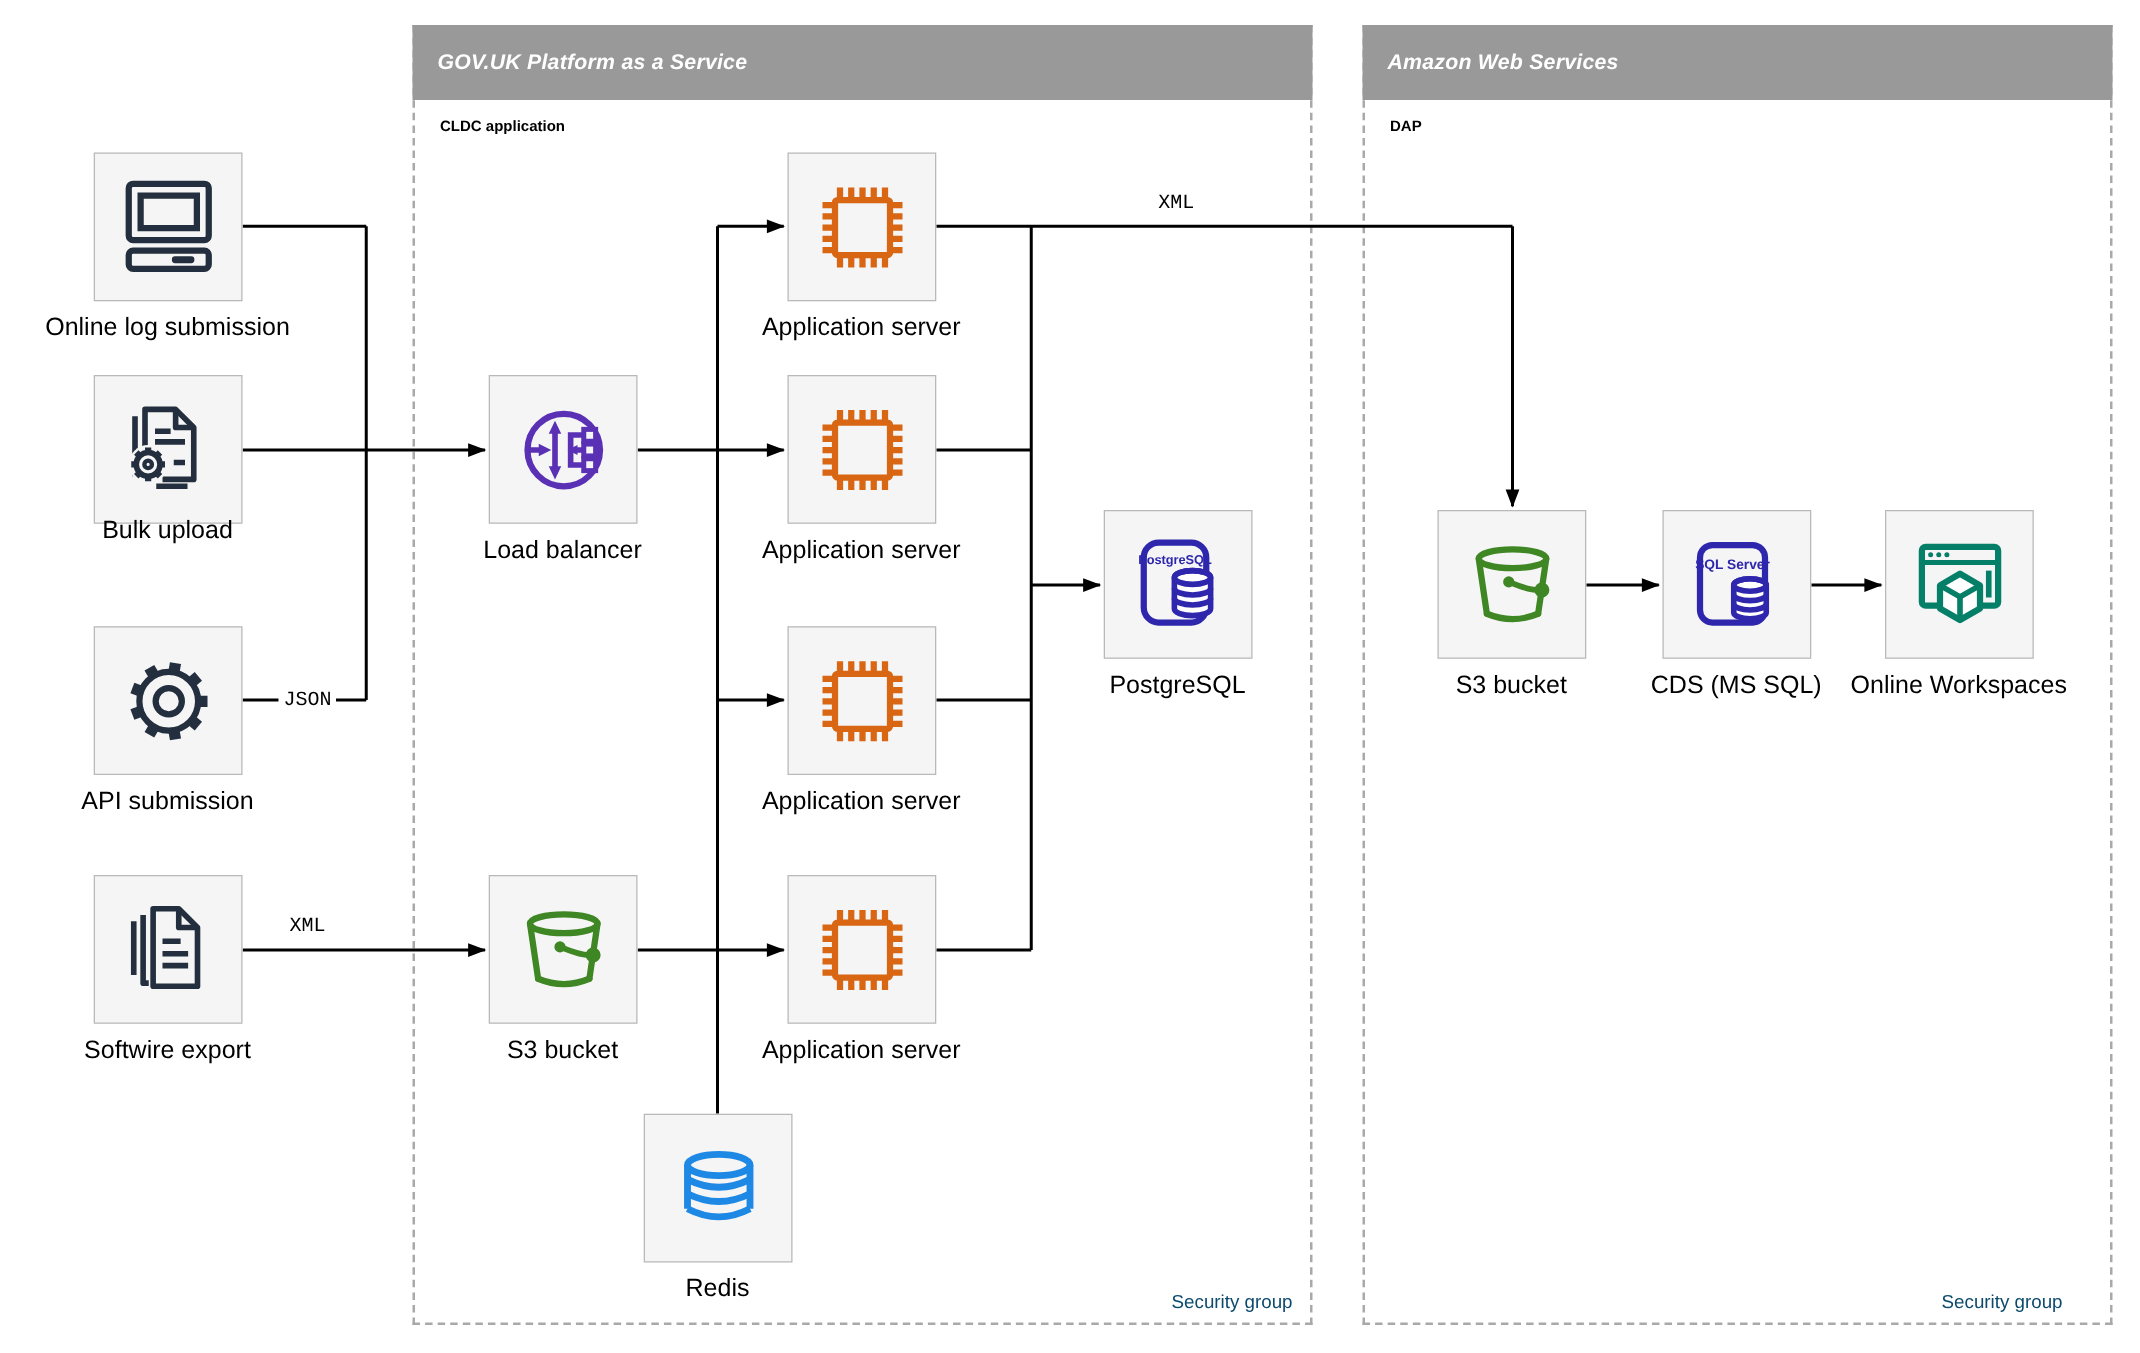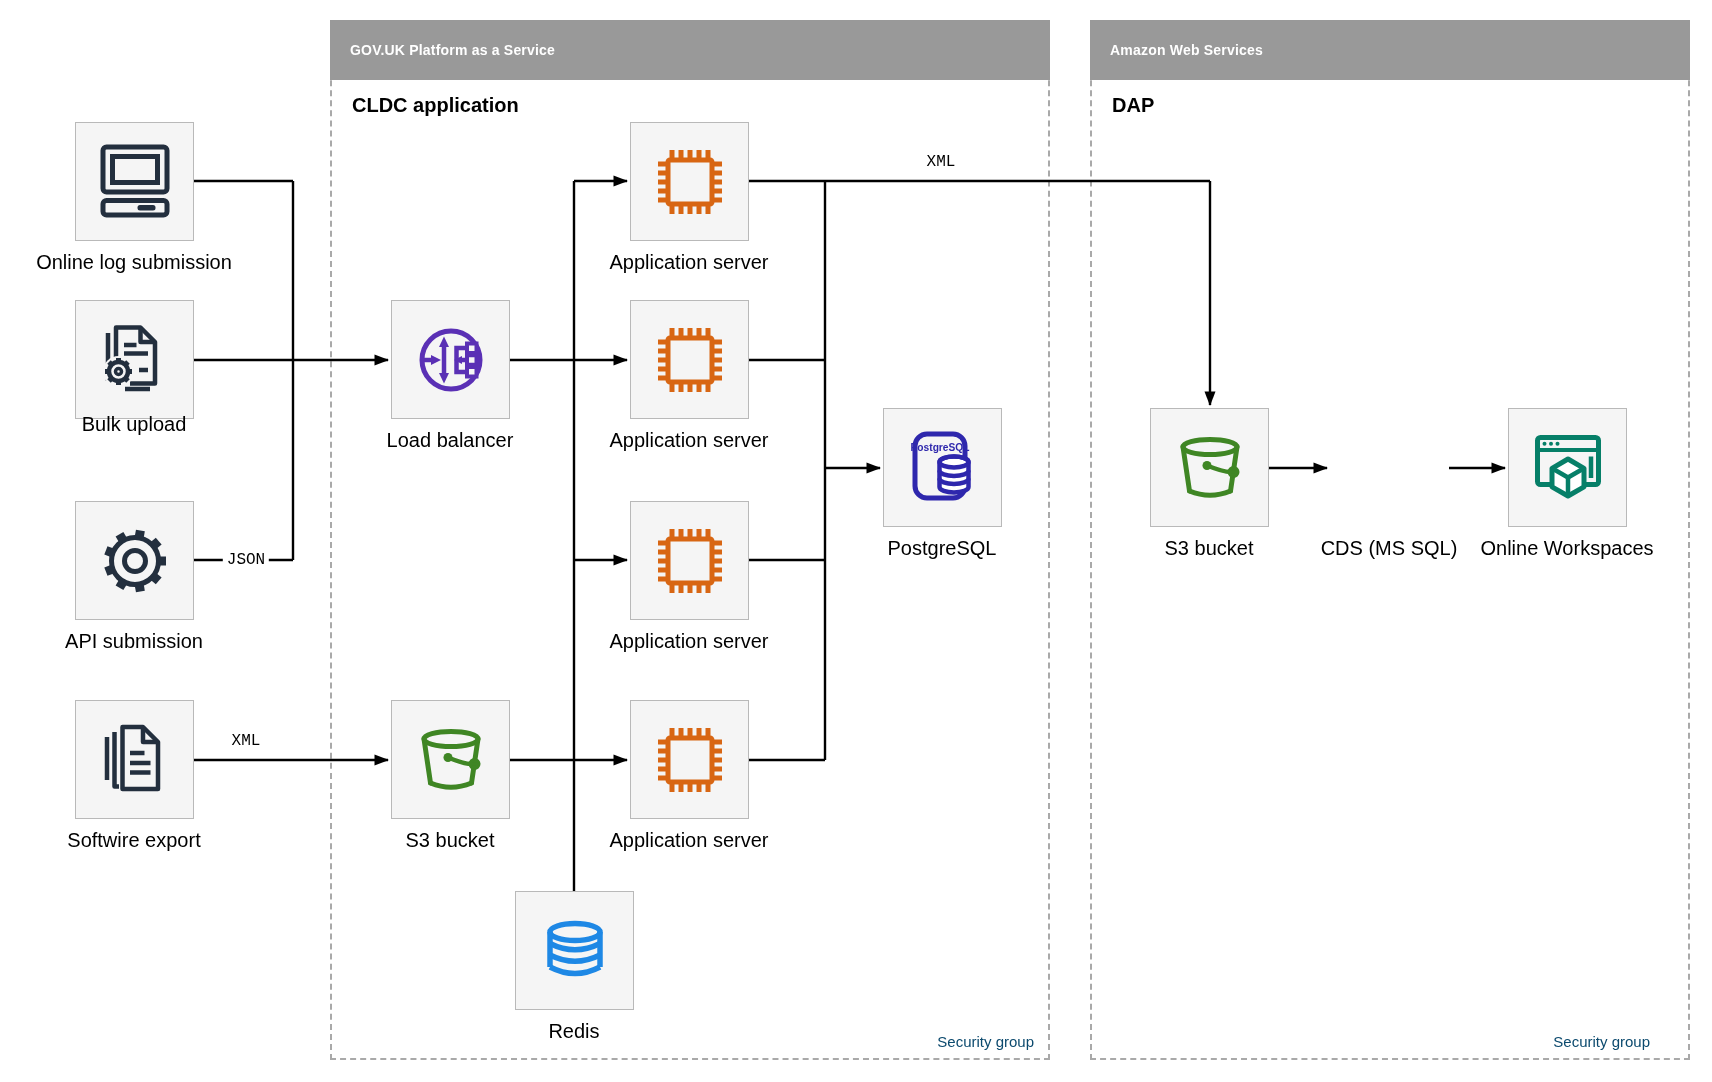--- a/index.html
+++ b/index.html
@@ -1,22 +1,22 @@
 <!DOCTYPE html>
 <html><head>
 <meta charset="utf-8">
 <style>
   html,body{margin:0;padding:0;background:#fff;}
   .stage{position:relative;width:1712px;height:1082px;background:#ffffff;
          font-family:"Liberation Sans",sans-serif;overflow:hidden;}
   .panel{position:absolute;border:2px dashed #a9a9a9;box-sizing:border-box;background:transparent;}
   .panel-header{position:absolute;top:-2px;left:-2px;right:-2px;height:60px;background:#999999;
-                color:#ffffff;font-weight:bold;font-size:14px;display:flex;align-items:center;
-                padding-left:20px;letter-spacing:.2px;}
-  .panel-sub{position:absolute;top:72px;left:20px;font-weight:bold;font-size:20px;color:#000;}
+                color:#ffffff;font-weight:bold;font-size:17px;display:flex;align-items:center;
+                padding-left:20px;letter-spacing:.2px;font-style:italic;}
+  .panel-sub{position:absolute;top:72px;left:20px;font-weight:bold;font-size:12px;color:#000;}
   .panel-foot{position:absolute;bottom:8px;font-size:15px;color:#0c4a6e;}
   .node{position:absolute;width:119px;height:119px;background:#f5f5f5;border:1px solid #b9b9b9;
         box-sizing:border-box;display:flex;align-items:center;justify-content:center;z-index:2;}
   .node-label{position:absolute;width:220px;text-align:center;font-size:20px;color:#000;z-index:3;}
   .edge-label{position:absolute;font-size:16px;color:#000;background:#fff;padding:0 4px;
               transform:translate(-50%,-50%);z-index:3;white-space:nowrap;font-family:Liberation Mono, monospace;}
   svg.edges{position:absolute;left:0;top:0;z-index:1;}
   svg{display:block;}
 </style>
 </head>
@@ -280,20 +280,32 @@
         <path d="M 67 19 L 60.5 63"></path>
         <path d="M 19.5 63 Q 40 71.5 60.5 63"></path>
         <path d="M 37 37.5 C 48 42 58 45.5 64.5 43.5" stroke-width="4.5"></path>
         <circle cx="63.5" cy="44" r="4" stroke-width="4"></circle>
       </g>
       <circle cx="37" cy="37.5" r="4.5" fill="#3f8624"></circle>
     </svg>
   </div>
   <div class="node-label" style="left:1099px;top:537px;">S3 bucket</div>
 
+  <div class="node" style="left:1330px;top:408px;">
+    <svg width="80" height="80" viewBox="0 0 80 80">
+      <rect x="10" y="8" width="52" height="62" rx="10" fill="none" stroke="#2e27ad" stroke-width="5"></rect>
+      <text x="36" y="27" text-anchor="middle" font-size="11" font-weight="bold" fill="#2e27ad" font-family="Liberation Sans, sans-serif">SQL Server</text>
+      <path d="M 37 40 A 13 5 0 0 1 63 40 V 62 A 13 5 0 0 1 37 62 Z" fill="#ffffff" stroke="#2e27ad" stroke-width="4.5"></path>
+      <g stroke="#2e27ad" stroke-width="4.5" fill="none">
+        <ellipse cx="50" cy="40" rx="13" ry="5"></ellipse>
+        <path d="M 37 47.5 A 13 5 0 0 0 63 47.5"></path>
+        <path d="M 37 55 A 13 5 0 0 0 63 55"></path>
+      </g>
+    </svg>
+  </div>
   <div class="node-label" style="left:1279px;top:537px;">CDS (MS SQL)</div>
 
   <div class="node" style="left:1508px;top:408px;">
     <svg width="80" height="80" viewBox="0 0 80 80">
       <g stroke="#067f68" fill="none">
         <rect x="9.5" y="9.5" width="61" height="47" rx="3" stroke-width="5"></rect>
         <path d="M 9.5 22 H 70.5" stroke-width="4"></path>
         <path d="M 63 28.5 V 50" stroke-width="4.5"></path>
       </g>
       <g fill="#067f68" stroke="none">

